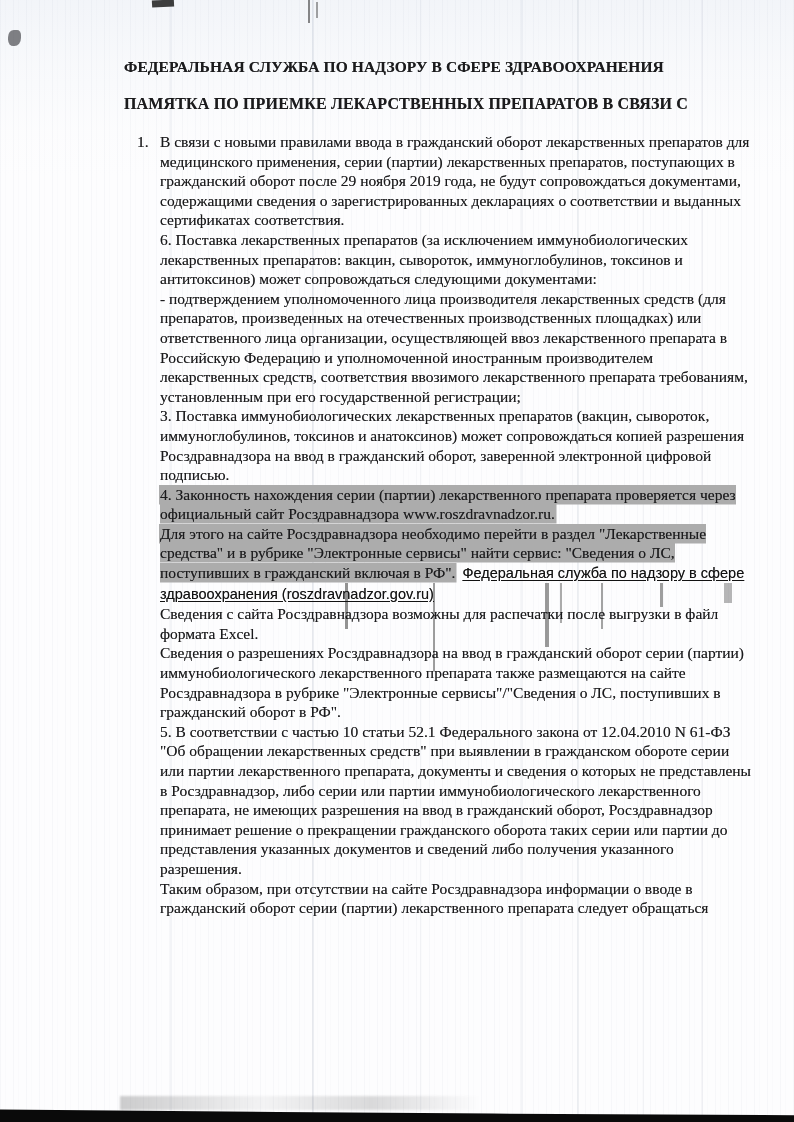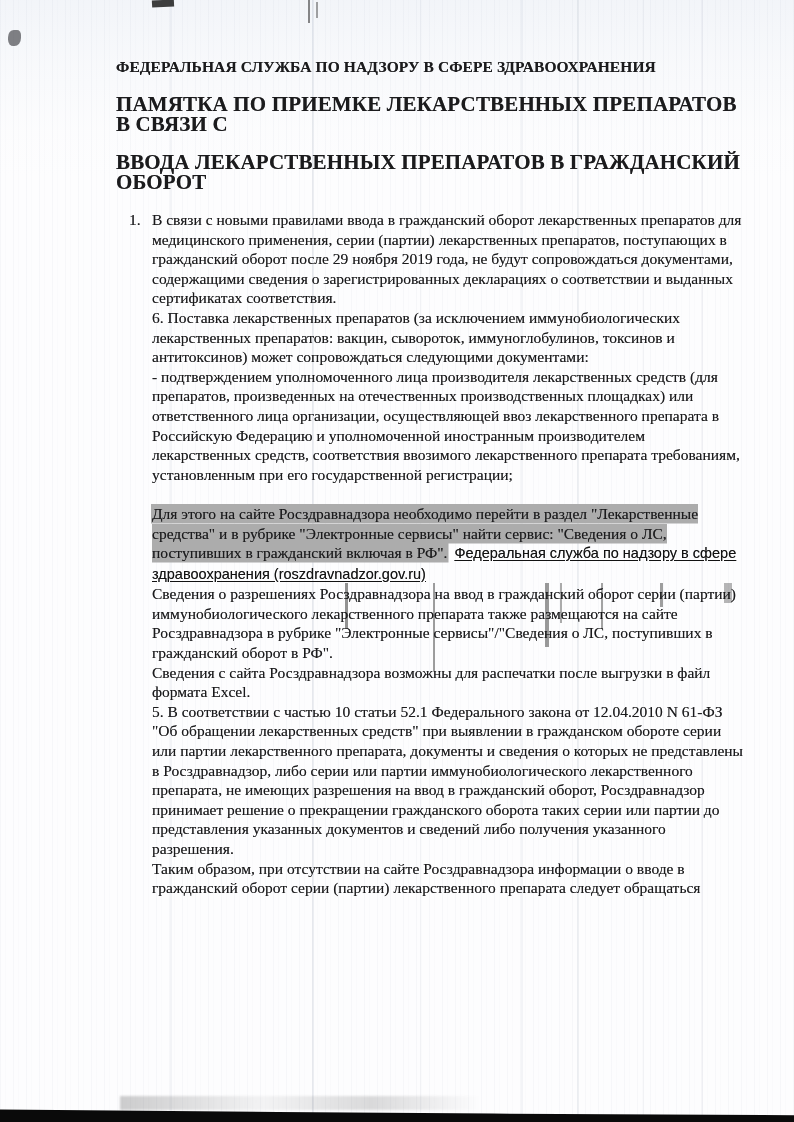--- a/index.html
+++ b/index.html
@@ -10,20 +10,21 @@
     font-family: "Liberation Serif", serif;
   }
   .page {
     position: relative;
     width: 794px; height: 1122px;
     overflow: hidden;
     color: #1b1b1d;
     background:
       linear-gradient(180deg, rgba(200,212,228,0.20) 0px, rgba(200,212,228,0.10) 60px, rgba(200,212,228,0.02) 130px, rgba(255,255,255,0) 180px),
       #fdfdfe;
+    padding-left: 8px;
   }
   
   .scan-noise {
     position: absolute; inset: 0; pointer-events: none;
     background: repeating-linear-gradient(90deg,
       rgba(80,95,130,0.045) 0 1px, rgba(0,0,0,0) 1px 5px,
       rgba(80,95,130,0.02) 5px 6px, rgba(0,0,0,0) 6px 13px);
     opacity: .9;
   }
   .streak { position: absolute; top: 0; height: 100%; pointer-events: none; background: #5a6a85; }
@@ -53,21 +54,21 @@
   .hk2 { left: 433px; top: 583px; width: 2px; height: 88px; opacity: .40; }
   .hk3 { left: 545px; top: 583px; width: 4px; height: 64px; opacity: .42; }
   .hk4 { left: 560px; top: 583px; width: 2px; height: 40px; opacity: .35; }
   .hk5 { left: 601px; top: 583px; width: 2px; height: 46px; opacity: .38; }
   .hk6 { left: 660px; top: 583px; width: 3px; height: 24px; opacity: .40; }
   .hk7 { left: 724px; top: 583px; width: 8px; height: 20px; opacity: .30; }
 
   .content { position: relative; padding: 57px 46px 0 116px; }
 
   .doc-header { font-weight: bold; font-size: 15.5px; line-height: 20px; letter-spacing: .1px; }
-  .doc-title { margin-top: 17px; font-weight: bold; font-size: 21px; letter-spacing: .15px; }
+  .doc-title { margin-top: 17px; font-weight: bold; font-size: 16px; letter-spacing: .15px; }
   .doc-title .tline { display: block; line-height: 20px; margin-bottom: 18px; }
 
   .doc-body { margin-top: 9px; padding-left: 36px; width: 630px; font-size: 15.5px; line-height: 19.6px; }
   .para { margin: 0; text-align: left; }
   .item1 { position: relative; }
   .item1 .num { position: absolute; left: -23px; top: 0; }
 
   .hl { background: #acacac; box-shadow: 0 0 0 1.5px #acacac; }
   .doclink {
     font-family: "Liberation Sans", sans-serif;
@@ -100,40 +101,40 @@
   <div class="mark-left-spot"></div>
 
   <div class="content">
 
     <div class="doc-header">
       <div>ФЕДЕРАЛЬНАЯ СЛУЖБА ПО НАДЗОРУ В СФЕРЕ ЗДРАВООХРАНЕНИЯ</div>
     </div>
 
     <div class="doc-title">
       <span class="tline">ПАМЯТКА ПО ПРИЕМКЕ ЛЕКАРСТВЕННЫХ ПРЕПАРАТОВ В СВЯЗИ С</span>
-      <span class="tline">ВВОДА ЛЕКАРСТВЕННЫХ ПРЕПАРАТОВ В ГРАЖДАНСКИЙ ОБОРОТ</span>
     </div>
 
     <div class="doc-body">
 
       <div class="para item1">
         <span class="num">1.</span>
         <span>В связи с новыми правилами ввода в гражданский оборот лекарственных препаратов для медицинского применения, серии (партии) лекарственных препаратов, поступающих в гражданский оборот после 29 ноября 2019 года, не будут сопровождаться документами, содержащими сведения о зарегистрированных декларациях о соответствии и выданных сертификатах соответствия.</span>
       </div>
 
       <div class="para">6. Поставка лекарственных препаратов (за исключением иммунобиологических лекарственных препаратов: вакцин, сывороток, иммуноглобулинов, токсинов и антитоксинов) может сопровождаться следующими документами:</div>
       <div class="para">- подтверждением уполномоченного лица производителя лекарственных средств (для препаратов, произведенных на отечественных производственных площадках) или ответственного лица организации, осуществляющей ввоз лекарственного препарата в Российскую Федерацию и уполномоченной иностранным производителем лекарственных средств, соответствия ввозимого лекарственного препарата требованиям, установленным при его государственной регистрации;</div>
+      <div class="para">3. Поставка иммунобиологических лекарственных препаратов (вакцин, сывороток, иммуноглобулинов, токсинов и анатоксинов) может сопровождаться копией разрешения Росздравнадзора на ввод в гражданский оборот, заверенной электронной цифровой подписью.</div>
 
       <div class="para">
-        <br>
+        <span class="hl">4. Законность нахождения серии (партии) лекарственного препарата проверяется через официальный сайт Росздравнадзора www.roszdravnadzor.ru.</span><br>
         <span class="hl">Для этого на сайте Росздравнадзора необходимо перейти в раздел "Лекарственные средства" и в рубрике "Электронные сервисы" найти сервис: "Сведения о ЛС, поступивших в гражданский включая в РФ".</span><span class="doclink">Федеральная служба по надзору в сфере здравоохранения (roszdravnadzor.gov.ru)</span>
       </div>
 
+      <div class="para">Сведения с сайта Росздравнадзора возможны для распечатки после выгрузки в файл формата Excel.</div>
       <div class="para">Сведения о разрешениях Росздравнадзора на ввод в гражданский оборот серии (партии) иммунобиологического лекарственного препарата также размещаются на сайте Росздравнадзора в рубрике "Электронные сервисы"/"Сведения о ЛС, поступивших в гражданский оборот в РФ".</div>
-      <div class="para">Сведения с сайта Росздравнадзора возможны для распечатки после выгрузки в файл формата Excel.</div>
       <div class="para">5. В соответствии с частью 10 статьи 52.1 Федерального закона от 12.04.2010 N 61-ФЗ "Об обращении лекарственных средств" при выявлении в гражданском обороте серии или партии лекарственного препарата, документы и сведения о которых не представлены в Росздравнадзор, либо серии или партии иммунобиологического лекарственного препарата, не имеющих разрешения на ввод в гражданский оборот, Росздравнадзор принимает решение о прекращении гражданского оборота таких серии или партии до представления указанных документов и сведений либо получения указанного разрешения.</div>
       <div class="para">Таким образом, при отсутствии на сайте Росздравнадзора информации о вводе в гражданский оборот серии (партии) лекарственного препарата следует обращаться</div>
 
     </div>
   </div>
 
   <div class="hlstreak hk1"></div>
   <div class="hlstreak hk2"></div>
   <div class="hlstreak hk3"></div>
   <div class="hlstreak hk4"></div>

